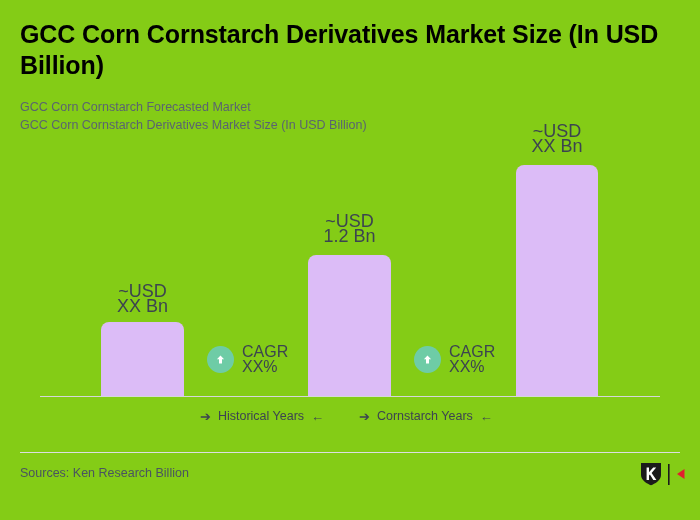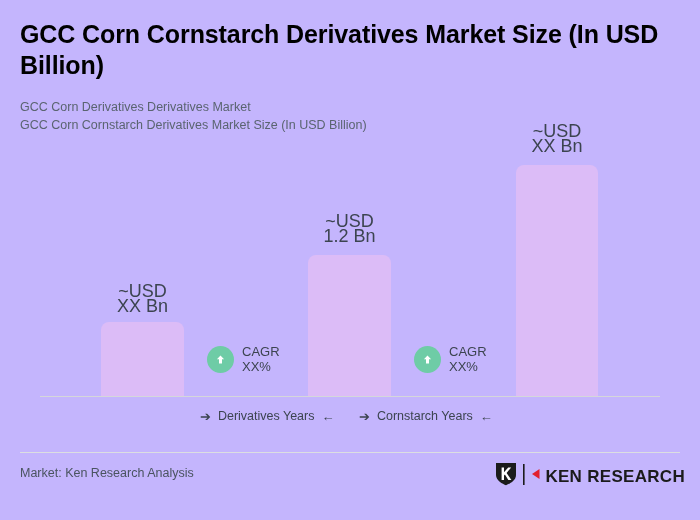--- a/index.html
+++ b/index.html
@@ -7,21 +7,21 @@
     width: 700px;
     height: 520px;
     background: #ffffff;
     font-family: "Liberation Sans", sans-serif;
     overflow: hidden;
   }
   .page {
     position: relative;
     width: 700px;
     height: 520px;
-    background: #c4b5fd;
+    background: #84cc16;
     padding-left: 25px;
   }
 
   
   .title {
     position: absolute;
     left: 20px;
     top: 19px;
     width: 640px;
     font-size: 25px;
@@ -84,21 +84,21 @@
     width: 27px;
     height: 27px;
     border-radius: 50%;
     background: #6ecca6;
     display: flex;
     align-items: center;
     justify-content: center;
     flex: 0 0 auto;
   }
   .cagr-text {
-    font-size: 13px;
+    font-size: 16px;
     line-height: 14.5px;
     color: #3c4450;
     white-space: nowrap;
   }
   .cagr-text span { display: block; }
 
   
   .years-row {
     position: absolute;
     left: 40px;
@@ -155,21 +155,21 @@
   }
 </style>
 </head>
 <body>
 
 <div class="page">
 
   <div class="title">GCC Corn Cornstarch Derivatives Market Size (In USD Billion)</div>
 
   <div class="subtitle-block">
-    <div class="subtitle-line">GCC Corn Derivatives Derivatives Market</div>
+    <div class="subtitle-line">GCC Corn Cornstarch Forecasted Market</div>
     <div class="subtitle-line">GCC Corn Cornstarch Derivatives Market Size (In USD Billion)</div>
   </div>
 
   <div class="chart">
 
     <div class="bar-label" style="left:101px; top:284px; width:83px;">
       <span>~USD</span>
       <span>XX Bn</span>
     </div>
     <div class="bar" style="left:101px; top:322px; width:83px; height:74px;"></div>
@@ -208,48 +208,47 @@
         <span>CAGR</span>
         <span>XX%</span>
       </div>
     </div>
 
     <div class="baseline"></div>
 
     <div class="years-row">
       <div class="year-group" style="left:160px;">
         <span class="year-arrow">➔</span>
-        <span>Derivatives Years</span>
+        <span>Historical Years</span>
         <span class="year-arrow">←</span>
       </div>
       <div class="year-group" style="left:319px;">
         <span class="year-arrow">➔</span>
         <span>Cornstarch Years</span>
         <span class="year-arrow">←</span>
       </div>
     </div>
 
   </div>
 
   <div class="footer-divider"></div>
-  <div class="sources">Market: Ken Research Analysis</div>
+  <div class="sources">Sources: Ken Research Billion</div>
 
   <div class="logo">
     <span>
       <svg width="22" height="24" viewBox="0 0 22 24" aria-hidden="true">
         <path d="M1 1 H21 V13 C21 18.5 14.5 22 11 23.2 C7.5 22 1 18.5 1 13 Z" fill="#1b1b1b"></path>
         <path d="M6.6 5.4 H9.0 V10.2 L13.2 5.4 H16.2 L11.6 10.9 L16.4 18.0 H13.3 L9.9 12.6 L9.0 13.6 V18.0 H6.6 Z" fill="#ffffff"></path>
       </svg>
     </span>
     <span>
       <svg width="4" height="21" viewBox="0 0 4 21" aria-hidden="true">
         <rect x="1" y="0" width="1.6" height="21" fill="#1b1b1b"></rect>
       </svg>
     </span>
     <span>
       <svg width="9" height="20" viewBox="0 0 9 20" aria-hidden="true">
         <path d="M8.5 5 L8.5 15 L1 10 Z" fill="#e1202e"></path>
       </svg>
     </span>
-    <span class="logo-wordmark">KEN RESEARCH</span>
   </div>
 
 </div>
 
 </body></html>

